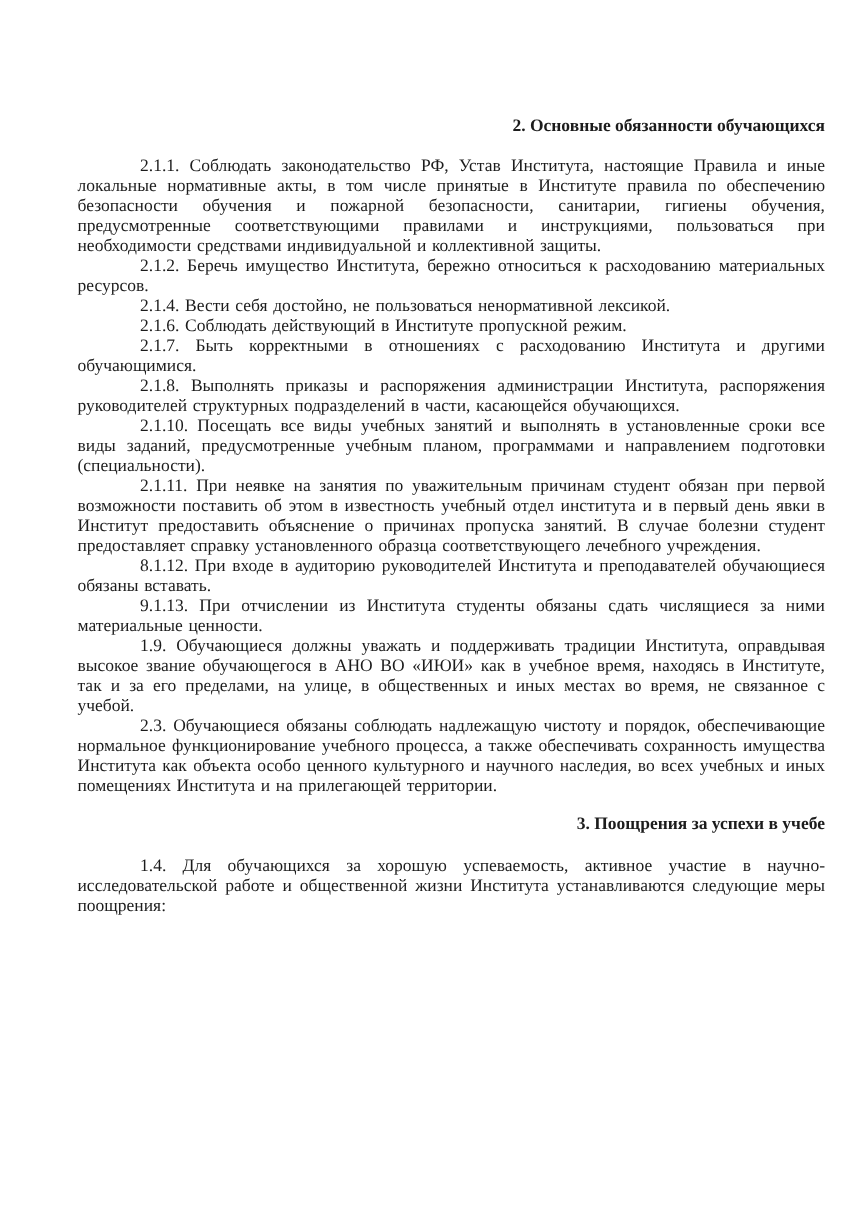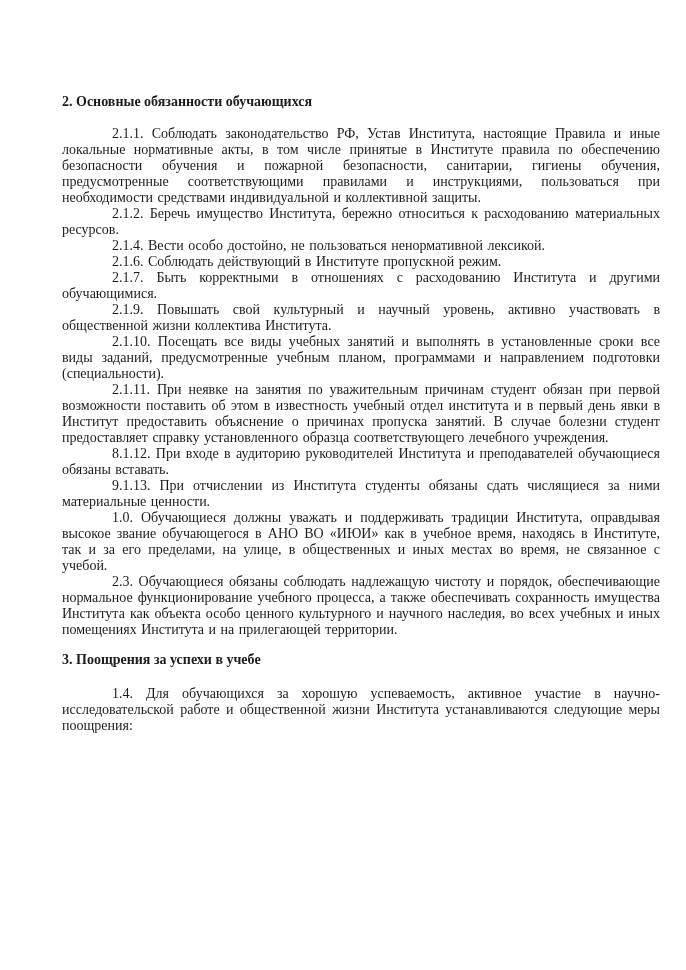--- a/index.html
+++ b/index.html
@@ -15,21 +15,21 @@
     background: #ffffff;
     padding: 94px 26px 20px 62px;
     font-family: "Liberation Serif", "DejaVu Serif", serif;
     font-size: 14px;
     line-height: 16px;
     color: #1c1c1c;
     overflow: hidden;
   }
   .heading {
     margin: 0 0 16px 0;
-    text-align: left;
+    text-align: right;
     font-weight: bold;
     font-size: 14px;
     line-height: 16px;
   }
   .heading.heading-later {
     margin: 14px 0 18px 0;
   }
   .section-body p.para {
     margin: 0;
     text-align: justify;
@@ -40,29 +40,29 @@
 </head>
 <body>
 
 <div class="page">
 
   <h2 class="heading">2. Основные обязанности обучающихся</h2>
 
   <div class="section-body">
       <p class="para">2.1.1. Соблюдать законодательство РФ, Устав Института, настоящие Правила и иные локальные нормативные акты, в том числе принятые в Институте правила по обеспечению безопасности обучения и пожарной безопасности, санитарии, гигиены обучения, предусмотренные соответствующими правилами и инструкциями, пользоваться при необходимости средствами индивидуальной и коллективной защиты.</p>
       <p class="para">2.1.2. Беречь имущество Института, бережно относиться к расходованию материальных ресурсов.</p>
-      <p class="para">2.1.4. Вести особо достойно, не пользоваться ненормативной лексикой.</p>
+      <p class="para">2.1.4. Вести себя достойно, не пользоваться ненормативной лексикой.</p>
       <p class="para">2.1.6. Соблюдать действующий в Институте пропускной режим.</p>
       <p class="para">2.1.7. Быть корректными в отношениях с расходованию Института и другими обучающимися.</p>
-      <p class="para">2.1.9. Повышать свой культурный и научный уровень, активно участвовать в общественной жизни коллектива Института.</p>
+      <p class="para">2.1.8. Выполнять приказы и распоряжения администрации Института, распоряжения руководителей структурных подразделений в части, касающейся обучающихся.</p>
       <p class="para">2.1.10. Посещать все виды учебных занятий и выполнять в установленные сроки все виды заданий, предусмотренные учебным планом, программами и направлением подготовки (специальности).</p>
       <p class="para">2.1.11. При неявке на занятия по уважительным причинам студент обязан при первой возможности поставить об этом в известность учебный отдел института и в первый день явки в Институт предоставить объяснение о причинах пропуска занятий. В случае болезни студент предоставляет справку установленного образца соответствующего лечебного учреждения.</p>
       <p class="para">8.1.12. При входе в аудиторию руководителей Института и преподавателей обучающиеся обязаны вставать.</p>
       <p class="para">9.1.13. При отчислении из Института студенты обязаны сдать числящиеся за ними материальные ценности.</p>
-      <p class="para">1.0. Обучающиеся должны уважать и поддерживать традиции Института, оправдывая высокое звание обучающегося в АНО ВО «ИЮИ» как в учебное время, находясь в Институте, так и за его пределами, на улице, в общественных и иных местах во время, не связанное с учебой.</p>
+      <p class="para">1.9. Обучающиеся должны уважать и поддерживать традиции Института, оправдывая высокое звание обучающегося в АНО ВО «ИЮИ» как в учебное время, находясь в Институте, так и за его пределами, на улице, в общественных и иных местах во время, не связанное с учебой.</p>
       <p class="para">2.3. Обучающиеся обязаны соблюдать надлежащую чистоту и порядок, обеспечивающие нормальное функционирование учебного процесса, а также обеспечивать сохранность имущества Института как объекта особо ценного культурного и научного наследия, во всех учебных и иных помещениях Института и на прилегающей территории.</p>
     </div>
 
   <h2 class="heading heading-later">3. Поощрения за успехи в учебе</h2>
 
   <div class="section-body">
       <p class="para">1.4. Для обучающихся за хорошую успеваемость, активное участие в научно-исследовательской работе и общественной жизни Института устанавливаются следующие меры поощрения:</p>
     </div>
 
 </div>

